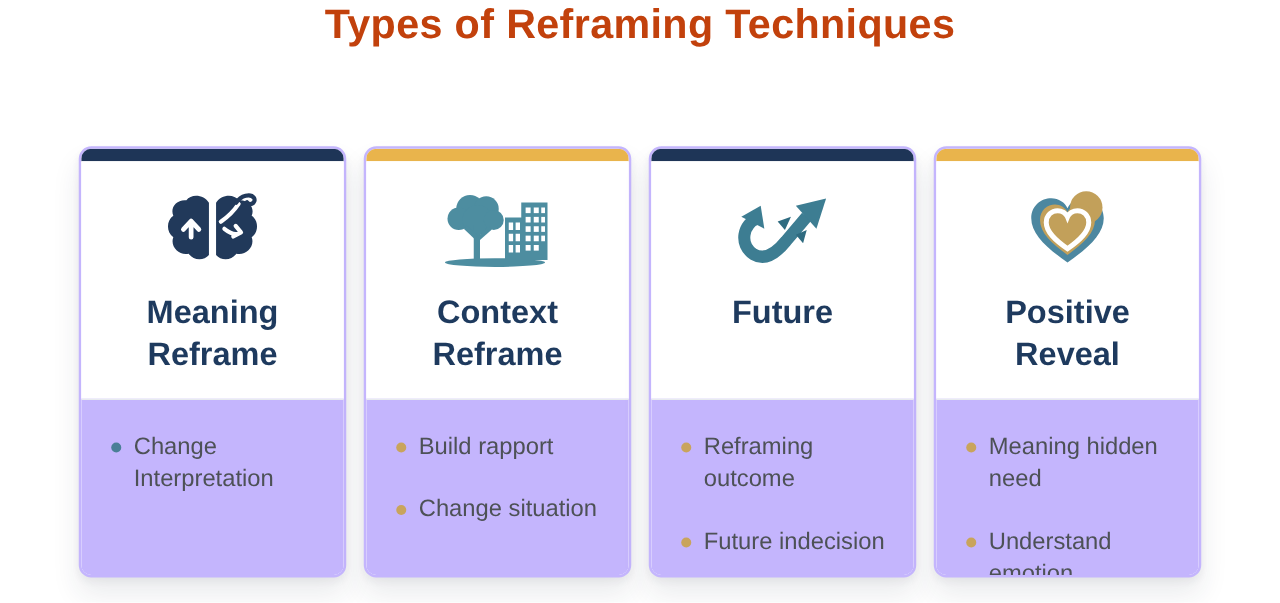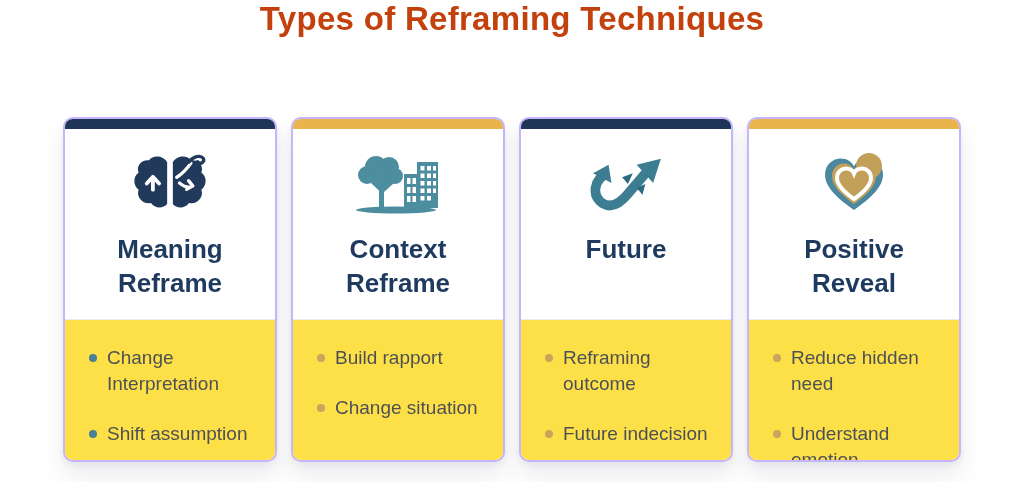--- a/index.html
+++ b/index.html
@@ -58,21 +58,21 @@
     margin-top: 12px;
     text-align: center;
     font-size: 26px;
     font-weight: bold;
     color: #1e3a5e;
     line-height: 34px;
   }
   .card-title span { display: block; }
   .card-lower {
     flex: 1;
-    background: #fde047;
+    background: #c4b5fd;
     border-top: 1px solid #e8ebee;
     padding: 25px 12px 0 24px;
   }
   .bullet {
     display: flex;
     align-items: flex-start;
     margin-bottom: 24px;
     font-size: 19px;
     color: #4d5156;
     line-height: 26px;
@@ -108,24 +108,20 @@
       </div>
       <div class="card-title">
         <span>Meaning</span>
         <span>Reframe</span>
       </div>
     </div>
     <div class="card-lower">
       <div class="bullet">
         <span class="dot dot-teal"></span>
         <span>Change Interpretation</span>
-      </div>
-      <div class="bullet">
-        <span class="dot dot-teal"></span>
-        <span>Shift assumption</span>
       </div>
     </div>
   </div>
 
   <div class="card">
     <div class="card-accent accent-gold"></div>
     <div class="card-upper">
       <div class="icon-wrap">
         <svg width="88" height="64" viewBox="0 0 88 64" aria-hidden="true">
           <ellipse cx="42" cy="58" rx="40" ry="3.5" fill="#4d8da0"></ellipse>
@@ -218,21 +214,21 @@
         </svg>
       </div>
       <div class="card-title">
         <span>Positive</span>
         <span>Reveal</span>
       </div>
     </div>
     <div class="card-lower">
       <div class="bullet">
         <span class="dot dot-gold"></span>
-        <span>Reduce hidden need</span>
+        <span>Meaning hidden need</span>
       </div>
       <div class="bullet">
         <span class="dot dot-gold"></span>
         <span>Understand emotion</span>
       </div>
     </div>
   </div>
 
 </div>
 

